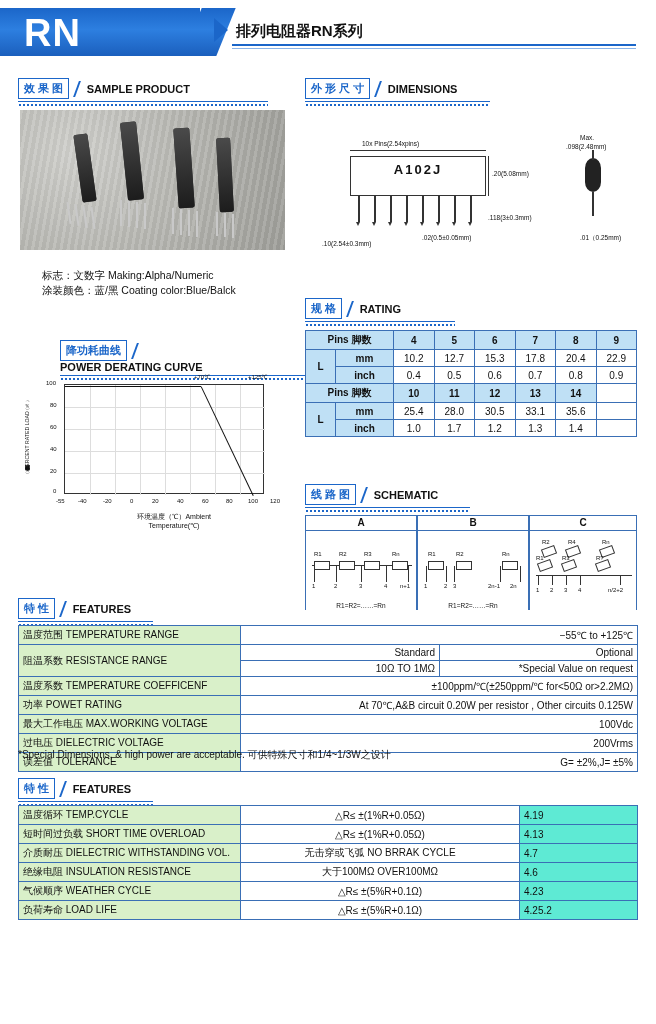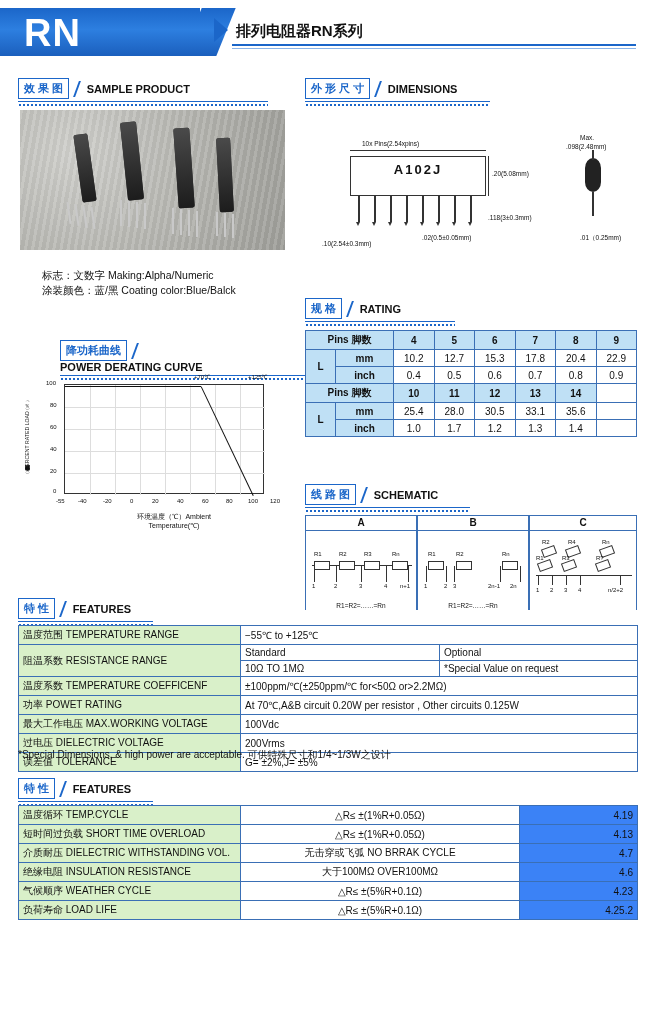--- a/index.html
+++ b/index.html
@@ -115,30 +115,30 @@
   .dimline { position:absolute; background:#333; }
   .pkg { position:absolute; left:50px; top:46px; width:136px; height:40px; border:1px solid #333; background:#fff; }
   .pkgtxt { position:absolute; left:50px; top:52px; width:136px; text-align:center; font-size:13px; letter-spacing:2px; font-weight:bold;}
   .dpin { position:absolute; width:1.5px; background:#333; }
   .arrowdn { position:absolute; width:0;height:0; border-left:2.5px solid transparent;border-right:2.5px solid transparent;border-top:4px solid #333;}
 
   
   .feat1 { position:absolute; left:18px; top:625px; width:620px; }
   .feat1 td { border:1px solid #3a6fb5; font-size:10px; padding:2px 4px; height:16px; color:#111;}
   .feat-label { background:#d9f0c9; text-align:left; width:222px; }
-  .feat-val { background:#ffffff; text-align:left; }
+  .feat-val { background:#ffffff; text-align:right; }
   .notes { position:absolute; left:18px; top:748px; font-size:10px; }
 
   
   .feat2 { position:absolute; left:18px; top:805px; width:620px; }
   .feat2 td, .feat2 th { border:1px solid #3a6fb5; font-size:10px; padding:2px 4px; color:#111;}
   .f2head { background:#bfe0f5; font-weight:bold; text-align:center; height:28px; }
   .f2item { background:#d9f0c9; text-align:left; width:222px; height:18px;}
   .f2spec { background:#ffffff; text-align:center; }
-  .f2meth { background:#3b82f6; text-align:right; width:118px;}
+  .f2meth { background:#5eead4; text-align:left; width:118px;}
   .small2 { font-size:8.5px; }
 </style>
 </head>
 <body>
 
 <div class="page">
 
   <div class="header">
     <div class="hdr-blue"></div>
     <div class="hdr-rn">RN</div>

